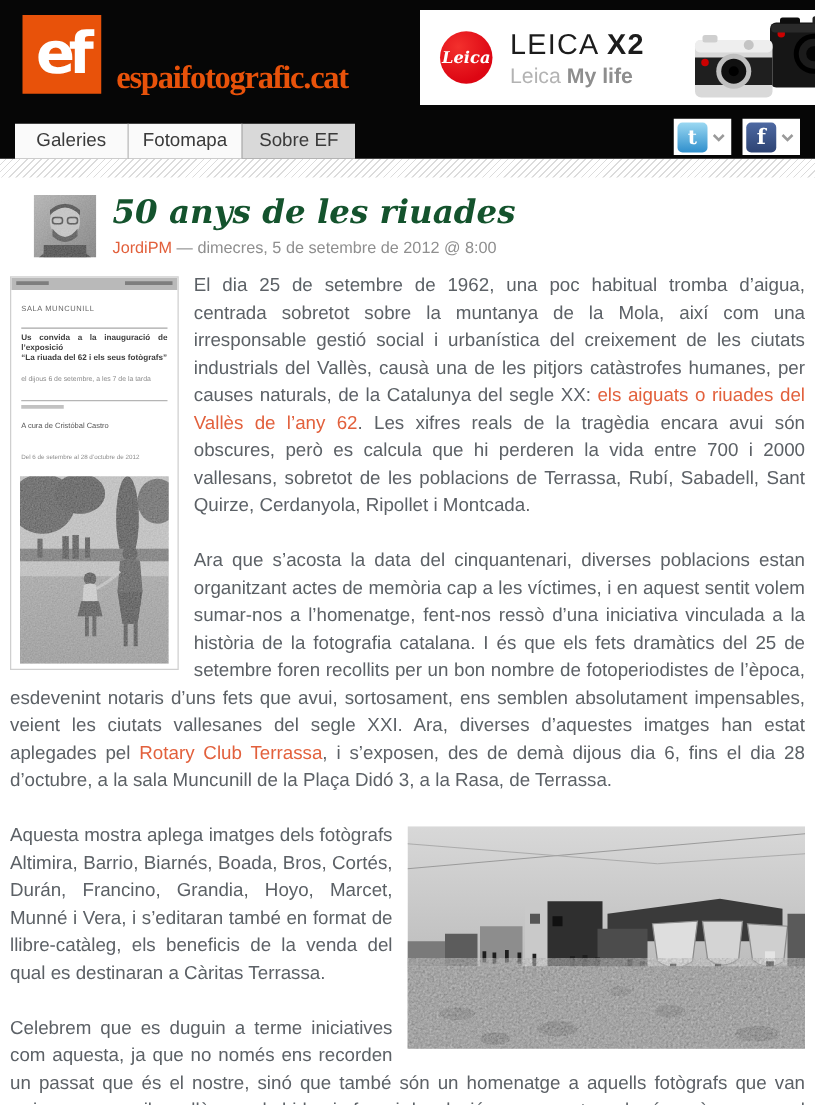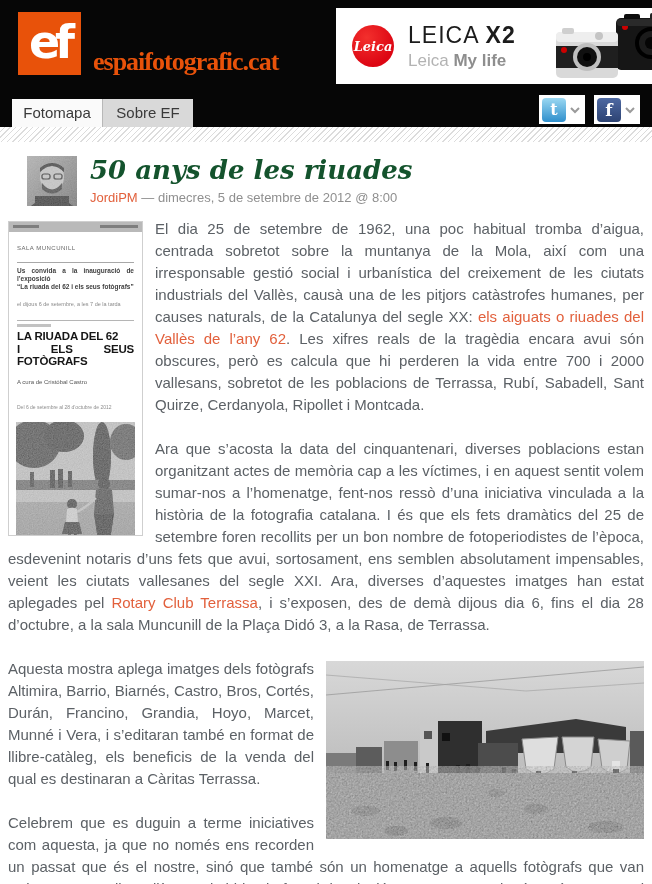--- a/index.html
+++ b/index.html
@@ -118,20 +118,21 @@
       <circle cx="33" cy="47" r="14" fill="#bfbfbf"></circle>
       <circle cx="33" cy="47" r="10" fill="#101010"></circle>
       <circle cx="33" cy="47" r="4" fill="#000"></circle>
       <circle cx="10" cy="40" r="3" fill="#c00"></circle>
     </svg>
   </div>
 </div>
 
 <div class="nav-bar">
   <div class="tabs">
+    <div class="tab">Galeries</div>
     <div class="tab">Fotomapa</div>
     <div class="tab active">Sobre EF</div>
   </div>
   <div class="social">
     <div class="social-box">
       <div class="sicon tw">t</div>
       <svg width="14" height="14" viewBox="0 0 14 14">
           <polyline points="3,5 7,9 11,5" fill="none" stroke="#9a9a9a" stroke-width="2"></polyline>
         </svg>
     </div>
@@ -181,21 +182,20 @@
   <div class="poster">
     <div class="poster-toolbar"></div>
     <div class="poster-head">
       <div class="p-venue">SALA MUNCUNILL</div>
       <div class="p-inv1">Us convida a la inauguració de l’exposició</div>
       <div class="p-inv2">“La riuada del 62 i els seus fotògrafs”</div>
       <div class="p-inv3">el dijous 6 de setembre, a les 7 de la tarda</div>
     </div>
     <div class="poster-titlebox">
       <div class="p-label"></div>
-      <div class="p-title"><span>LA RIUADA DEL 62</span><br><span>I ELS SEUS FOTÒGRAFS</span></div>
       <div class="p-curator">A cura de Cristóbal Castro</div>
       <div class="p-dates">Del 6 de setembre al 28 d’octubre de 2012</div>
     </div>
     <svg class="poster-photo" width="119" height="150" viewBox="0 0 119 150">
       <defs>
         <filter id="pgrain">
             <feTurbulence type="fractalNoise" baseFrequency="0.8" numOctaves="2" result="t"></feTurbulence>
             <feColorMatrix in="t" type="matrix" values="0.33 0.33 0.33 0 0 0.33 0.33 0.33 0 0 0.33 0.33 0.33 0 0 0 0 0 0 0.3" result="g"></feColorMatrix>
             <feComposite in="g" in2="SourceGraphic" operator="over"></feComposite>
           </filter>
@@ -292,16 +292,16 @@
       <rect x="0" y="112" width="318" height="66" fill="#7f7f7f"></rect>
       <ellipse cx="40" cy="150" rx="14" ry="5" fill="#4a4a4a"></ellipse>
       <ellipse cx="120" cy="162" rx="16" ry="6" fill="#3f3f3f"></ellipse>
       <ellipse cx="210" cy="148" rx="12" ry="5" fill="#474747"></ellipse>
       <ellipse cx="280" cy="166" rx="18" ry="6" fill="#424242"></ellipse>
       <ellipse cx="170" cy="132" rx="9" ry="4" fill="#505050"></ellipse>
       <ellipse cx="70" cy="170" rx="12" ry="5" fill="#383838"></ellipse>
     </g>
   </svg>
 
-  <p><span>Aquesta mostra aplega imatges dels fotògrafs Altimira, Barrio, Biarnés, Castro, Bros, Cortés, Durán, Francino, Grandia, Hoyo, Marcet, Munné i Vera, i s’editaran també en format de llibre-catàleg, els beneficis de la venda del qual es destinaran a Càritas Terrassa.</span></p>
+  <p><span>Aquesta mostra aplega imatges dels fotògrafs Altimira, Barrio, Biarnés, Boada, Bros, Cortés, Durán, Francino, Grandia, Hoyo, Marcet, Munné i Vera, i s’editaran també en format de llibre-catàleg, els beneficis de la venda del qual es destinaran a Càritas Terrassa.</span></p>
   <p><span>Celebrem que es duguin a terme iniciatives com aquesta, ja que no només ens recorden un passat que és el nostre, sinó que també són un homenatge a aquells fotògrafs que van arriscar-se a arribar allà on sols hi havia fang i desolació, per a mostrar al món què passava al pati del darrere de la Barcelona de la dictadura.</span></p>
 
 </div>
 
 </body></html>

